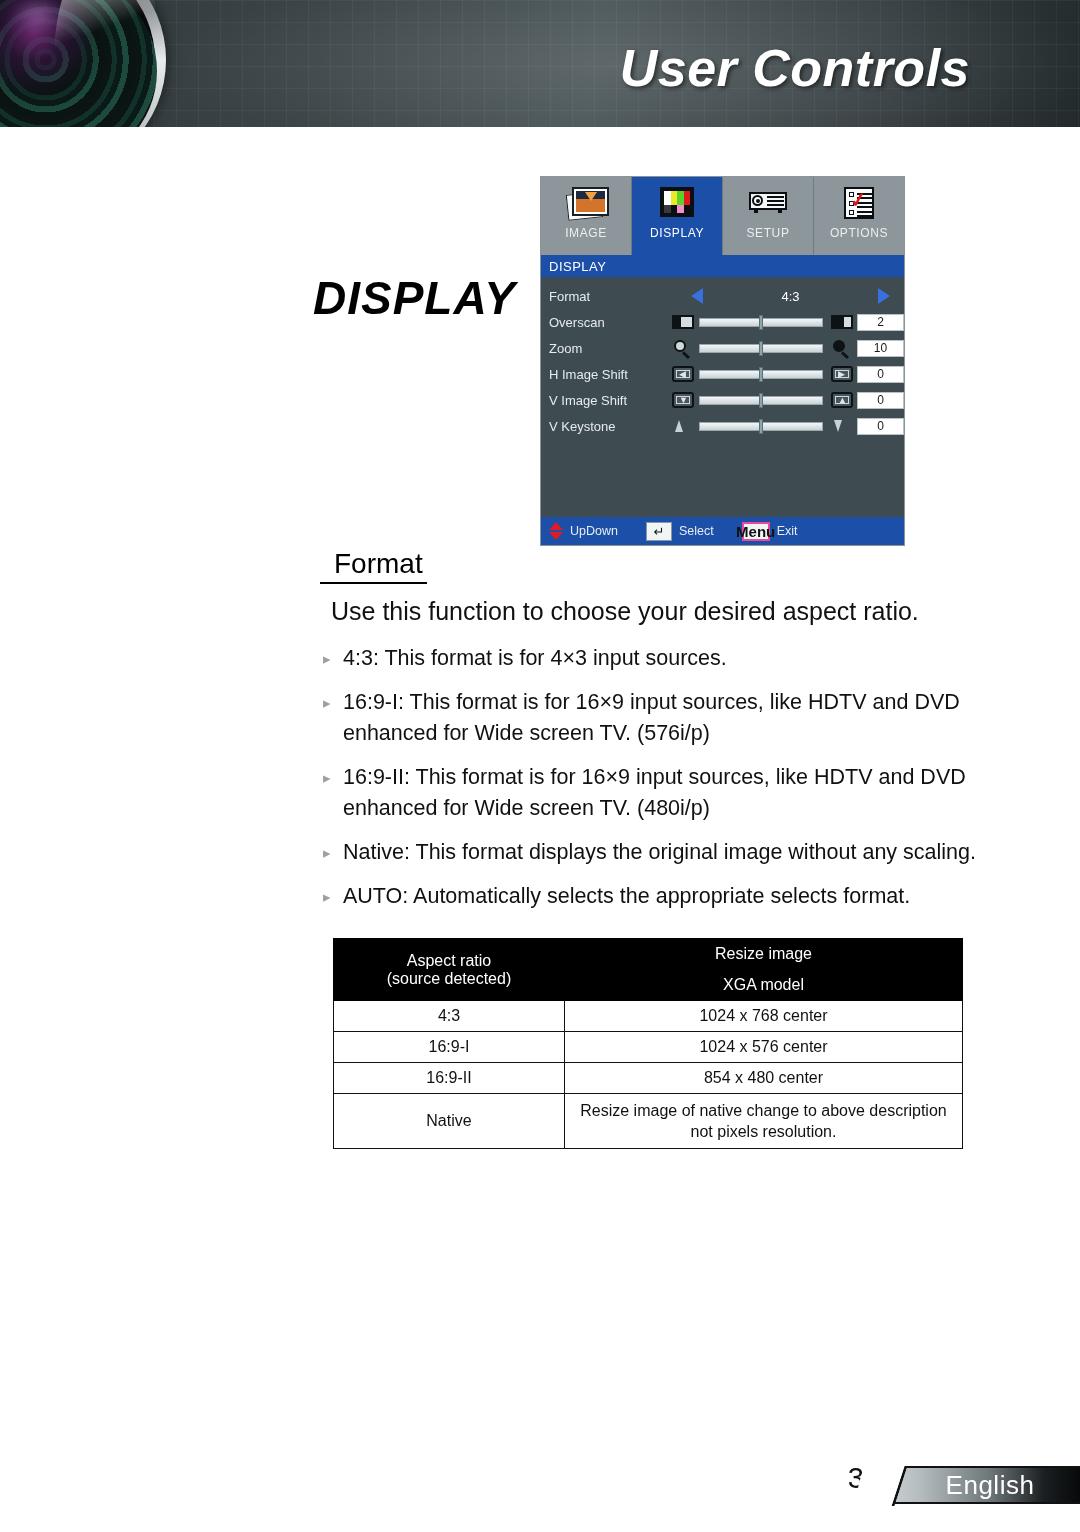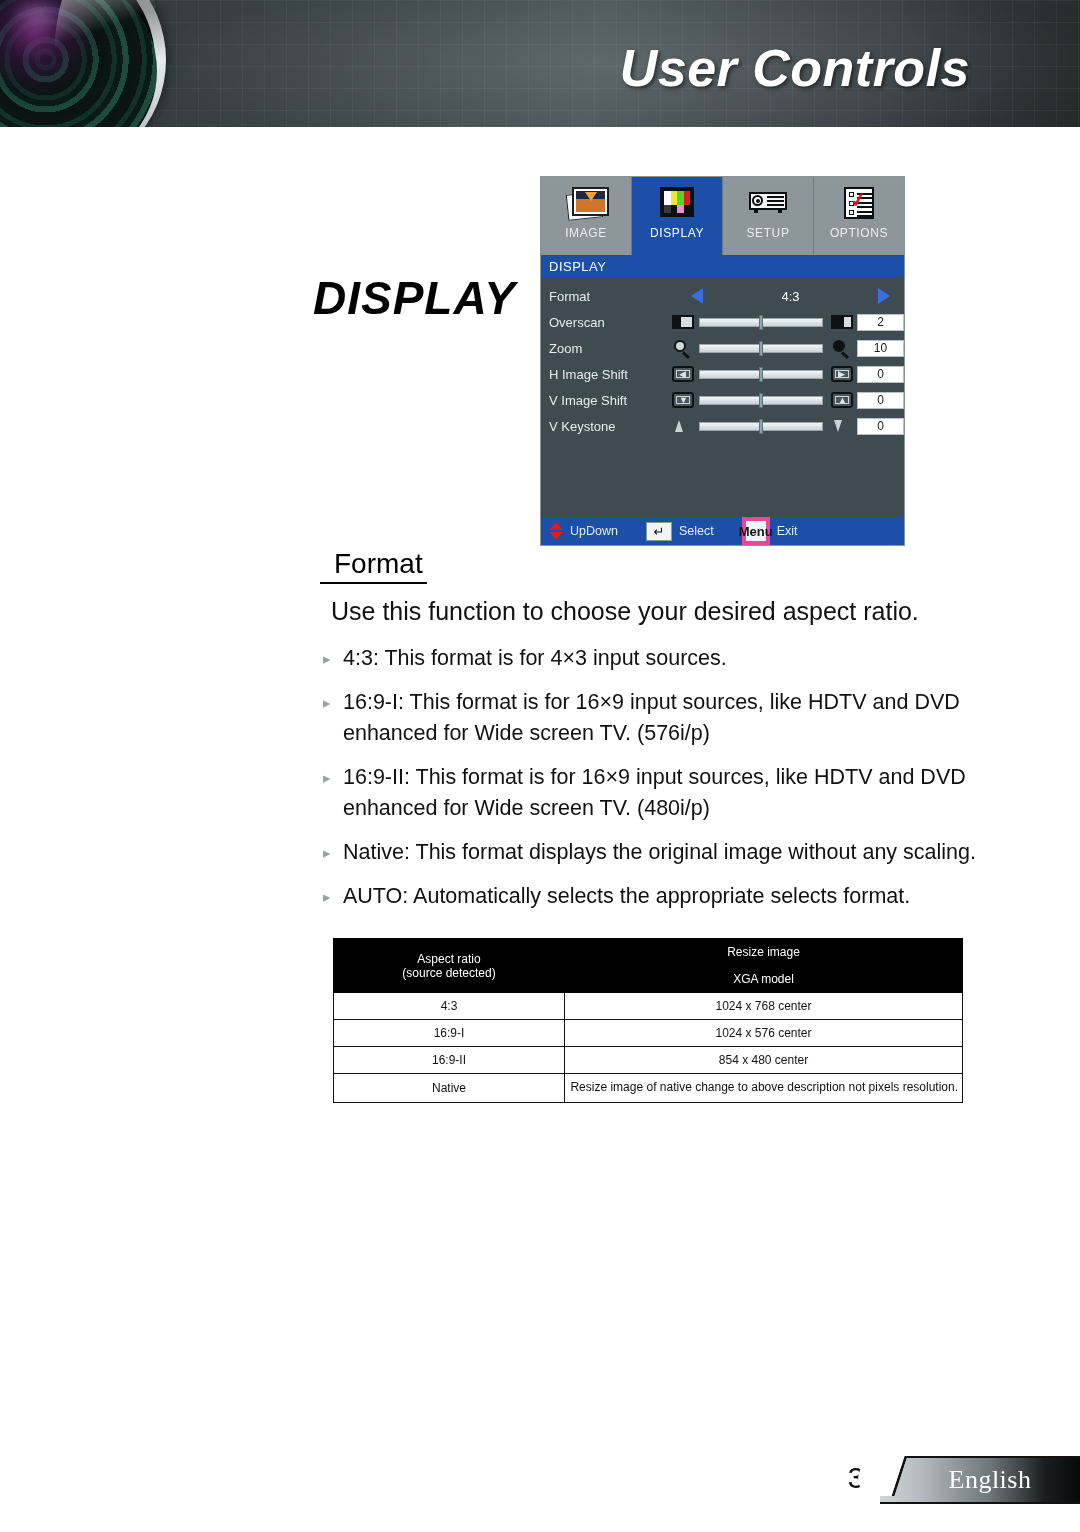--- a/index.html
+++ b/index.html
@@ -304,23 +304,23 @@
     position:absolute; left:0; bottom:0; width:0; height:0;
     border-left: 7px solid transparent; border-right: 7px solid transparent;
     border-top: 8px solid #e01b24;
   }
   .ico-enter {
     width: 26px; height: 19px; background: #f2f5f6; border: 1px solid #8d989c;
     box-sizing: border-box; display:flex; align-items:center; justify-content:center;
     color: #111; font-size: 13px; line-height: 1;
   }
   .ico-menu {
-    width: 28px; height: 28px; background: #f2f5f6; border: 4px solid #ec4899;
+    width: 28px; height: 19px; background: #f2f5f6; border: 2px solid #ec4899;
     box-sizing: border-box; display:flex; align-items:center; justify-content:center;
-    color: #111; font-size: 13px; font-weight: bold; line-height: 1;
+    color: #111; font-size: 15px; font-weight: bold; line-height: 1;
   }
 
   
   .ti-image-card {
     position:absolute; left: 3px; top: 10px; width: 33px; height: 24px;
     background: #f6f8f9; border: 1.5px solid #1a1f22; transform: rotate(-6deg);
   }
   .ti-image-card2 {
     position:absolute; left: 8px; top: 4px; width: 33px; height: 25px;
     background: #ffffff; border: 2px solid #1a1f22;
@@ -398,58 +398,57 @@
   .tbl {
     position: absolute;
     left: 333px;
     top: 938px;
     width: 630px;
     border-collapse: collapse;
     table-layout: fixed;
   }
   .tbl td {
     border: 1.5px solid #111;
-    font-size: 12px;
+    font-size: 16px;
     text-align: center;
     padding: 6px 4px;
     color: #111;
     margin-left: 44px;
   }
   .tbl td.hd {
     background: #000000;
     color: #ffffff;
     border-color: #000;
   }
   .tbl td.hd-sep { border-top: 1.5px solid #ffffff; }
-  .tbl td.left-wide { text-align: right; line-height: 1.32; }
+  .tbl td.left-wide { text-align: center; line-height: 1.32; }
   .col-a { width: 222px; }
 
   
   .page-num {
     position: absolute;
     right: 200px;
     bottom: 37px;
     font-size: 29px;
     color: #111;
     font-weight: normal;
   }
   .lang-bar {
     position: absolute;
     right: 0;
     bottom: 28px;
     width: 200px;
-    height: 48px;
+    height: 38px;
     background: linear-gradient(to right, #cfd6d8 0%, #b4bcbf 20%, #6d7679 55%, #1b1f21 82%, #07090a 100%);
     display: flex;
     align-items: center;
     justify-content: center;
     border-top: 2px solid #111;
     border-bottom: 2px solid #111;
     box-sizing: border-box;
-    font-family: Liberation Serif, serif;
   }
   .lang-bar .sk {
     position: absolute;
     left: -22px; top: -2px;
     width: 40px; height: 40px;
     background: #ffffff;
     border-right: 3px solid #111;
     border-radius: 0 0 0 60%;
     transform: skewX(-18deg);
   }

